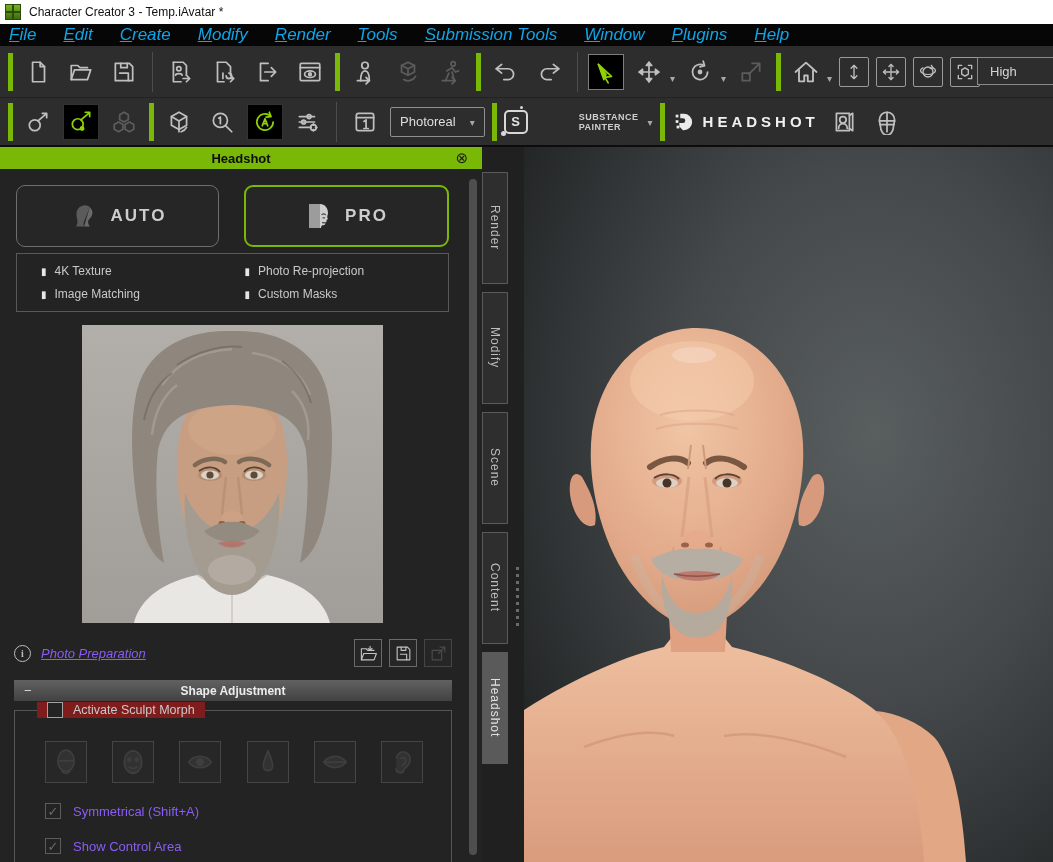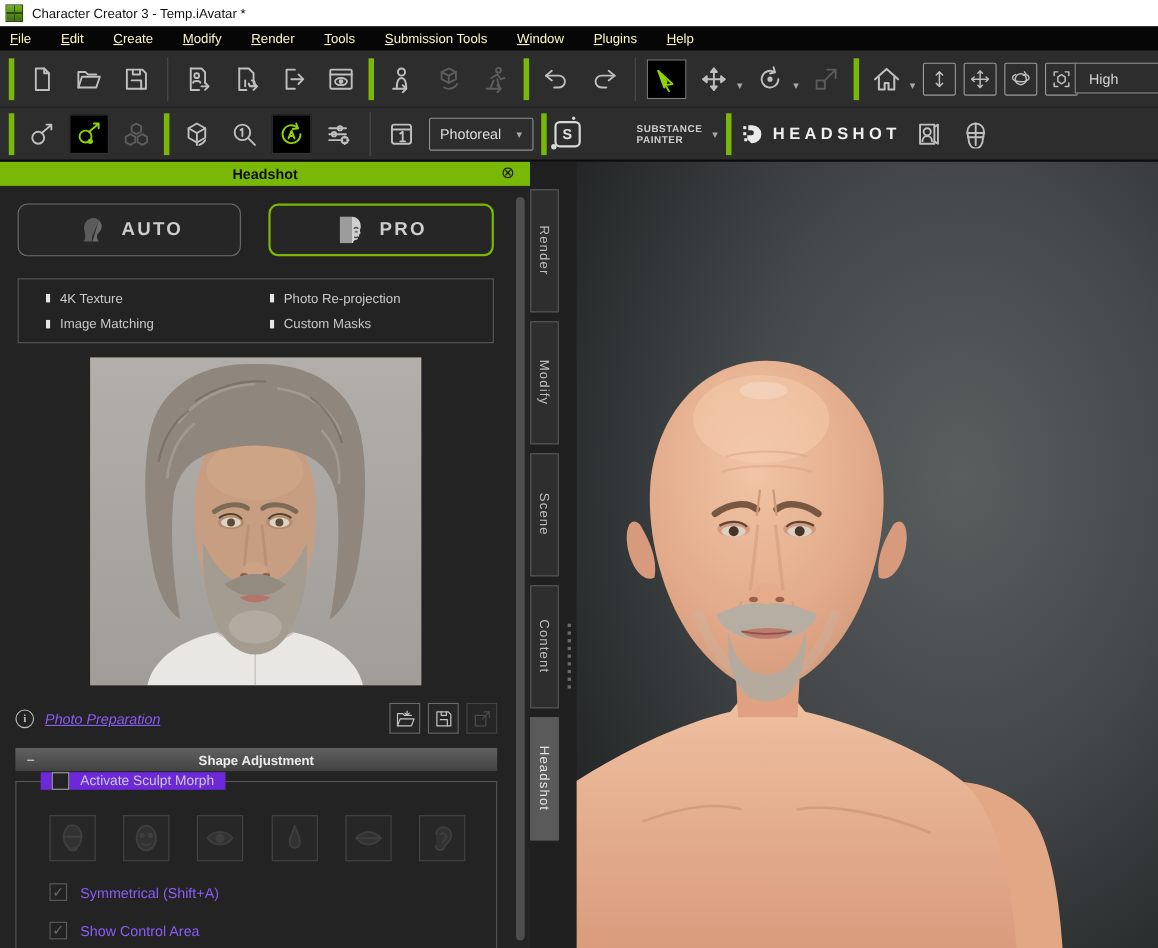--- a/index.html
+++ b/index.html
@@ -8,21 +8,21 @@
   .abs{position:absolute;}
 
   
   .titlebar{left:0;top:0;width:1053px;height:24px;background:#ffffff;display:flex;align-items:center;gap:8px;padding-left:5px;box-sizing:border-box;}
   .app-icon{width:16px;height:16px;background:linear-gradient(#70a51c,#3f6b10);border:1px solid #2c4d0a;box-sizing:border-box;
             background-image:linear-gradient(90deg,transparent 45%,#2c4d0a 45%,#2c4d0a 55%,transparent 55%),linear-gradient(transparent 45%,#2c4d0a 45%,#2c4d0a 55%,transparent 55%),linear-gradient(#78b31e,#3f6b10);}
   .titlebar .title{font-size:12px;color:#111;}
 
   
   .menubar{left:0;top:24px;width:1053px;height:22px;background:#060606;display:flex;align-items:center;gap:27px;padding-left:9px;box-sizing:border-box;}
-  .menu-item{color:#fef9c3;font-size:12px;cursor:default;display:inline-block;}
+  .menu-item{color:#0ea5e9;font-size:17px;cursor:default;display:inline-block;font-style:italic;}
   .menu-item::first-letter{text-decoration:underline;}
 
   
   .toolbar{left:0;width:1053px;background:#2d2d2d;display:flex;align-items:center;box-sizing:border-box;}
   .toolbar1{top:46px;height:52px;gap:7px;padding-left:8px;border-bottom:1px solid #222;}
   .toolbar2{top:98px;height:49px;gap:7px;padding-left:8px;border-bottom:2px solid #0c0c0c;}
   .gsep{width:5px;height:38px;background:#79b807;flex:0 0 auto;}
   .vdiv{width:1px;height:40px;background:#4d4d4d;flex:0 0 auto;margin:0 3px;}
   .tb{width:36px;height:36px;background:transparent;border:none;display:flex;align-items:center;justify-content:center;padding:0;flex:0 0 auto;}
   .tb svg{stroke:#bfbfbf;fill:none;stroke-width:1.6;stroke-linecap:round;stroke-linejoin:round;}
@@ -41,40 +41,40 @@
   .sp-logo::before{content:"";position:absolute;right:3px;top:-6px;width:3px;height:3px;border-radius:50%;background:#d8d8d8;}
   .sp-text{font-size:9px;line-height:10px;letter-spacing:.5px;color:#cfcfcf;font-weight:bold;text-align:left;margin-left:44px;}
   .hs-group{display:flex;align-items:center;gap:9px;flex:0 0 auto;}
   .hs-label{color:#f0f0f0;font-weight:bold;font-size:15px;letter-spacing:4px;}
 
   
   .panel{left:0;top:147px;width:482px;height:715px;background:#232323;overflow:hidden;}
   .panel-header{position:absolute;left:0;top:0;width:482px;height:22px;background:#79b807;display:flex;align-items:center;justify-content:center;}
   .panel-header .ptitle{color:#0d0d0d;font-weight:bold;font-size:13px;}
   .panel-close{position:absolute;right:14px;top:1px;color:#1c1c1c;font-size:15px;background:none;border:none;padding:0;line-height:20px;}
-  .mode-row{position:absolute;left:16px;top:38px;width:433px;height:48px;display:flex;gap:25px;}
+  .mode-row{position:absolute;left:16px;top:38px;width:433px;height:62px;display:flex;gap:25px;}
   .mode-btn{flex:1;border:1px solid #6e6e6e;border-radius:9px;background:#262626;display:flex;align-items:center;justify-content:center;gap:12px;color:#cdcdcd;font-weight:bold;font-size:17px;letter-spacing:2px;}
   .mode-btn.pro{border:2px solid #79b807;}
   .features{position:absolute;left:16px;top:106px;width:433px;height:59px;border:1px solid #585858;box-sizing:border-box;display:grid;grid-template-columns:1fr 1fr;align-content:center;row-gap:9px;padding-left:24px;}
   .feature{display:flex;align-items:center;gap:8px;color:#c9c9c9;font-size:12px;}
   .feature .bullet{color:#e6e6e6;font-size:10px;}
   .photo{position:absolute;left:82px;top:178px;width:301px;height:298px;background:#a8a5a1;}
   .prep-row{position:absolute;left:14px;top:491px;width:438px;height:30px;display:flex;align-items:center;gap:10px;}
   .info-circ{width:15px;height:15px;border:1px solid #bdbdbd;border-radius:50%;color:#bdbdbd;font-size:10px;font-weight:bold;display:flex;align-items:center;justify-content:center;font-family:"Liberation Serif",serif;}
   .prep-link{color:#8b5cf6;font-size:13px;text-decoration:underline;font-style:italic;}
   .prep-btns{margin-left:auto;display:flex;gap:7px;}
   .sq-btn{width:28px;height:28px;border:1px solid #6a6a6a;background:#262626;display:flex;align-items:center;justify-content:center;padding:0;}
   .sq-btn svg{stroke:#c4c4c4;fill:none;stroke-width:1.4;stroke-linecap:round;stroke-linejoin:round;}
   .sq-btn.dim{border-color:#454545;}
   .sq-btn.dim svg{stroke:#4b4b4b;}
   .section-bar{position:absolute;left:14px;top:533px;width:438px;height:21px;background:linear-gradient(#616161,#424242);display:flex;align-items:center;justify-content:center;}
   .section-bar .stitle{color:#ececec;font-weight:bold;font-size:12px;}
   .collapse{position:absolute;left:10px;top:0;color:#dcdcdc;font-size:13px;line-height:21px;}
   .sculpt-field{position:absolute;left:14px;top:563px;width:438px;height:160px;border:1px solid #555;border-bottom:none;box-sizing:border-box;}
-  .legend-row{position:absolute;left:22px;top:-9px;background:#6d28d9;padding:0 10px;display:flex;align-items:center;gap:10px;}
+  .legend-row{position:absolute;left:22px;top:-9px;background:#7f1d1d;padding:0 10px;display:flex;align-items:center;gap:10px;}
   .cb{width:16px;height:16px;border:1px solid #a2a2a2;background:#232323;display:flex;align-items:center;justify-content:center;color:#6a6a6a;font-size:13px;box-sizing:border-box;}
   .cb.dimcb{border-color:#5c5c5c;}
   .legend-row .cblabel{color:#c9c9c9;font-size:12.5px;}
   .morph-row{position:absolute;left:30px;top:30px;width:378px;display:flex;justify-content:space-between;}
   .morph-btn{width:42px;height:42px;border:1px solid #454545;background:#272727;display:flex;align-items:center;justify-content:center;padding:0;}
   .morph-btn svg{stroke:#3e3e3e;fill:#323232;stroke-width:1.4;stroke-linecap:round;stroke-linejoin:round;}
   .cb-row{position:absolute;left:30px;display:flex;align-items:center;gap:12px;}
   .cb-row .cblabel{color:#8b5cf6;font-size:13px;}
   .panel-scroll{position:absolute;right:5px;top:32px;width:8px;height:676px;background:#4e4e4e;border-radius:4px;}
 

